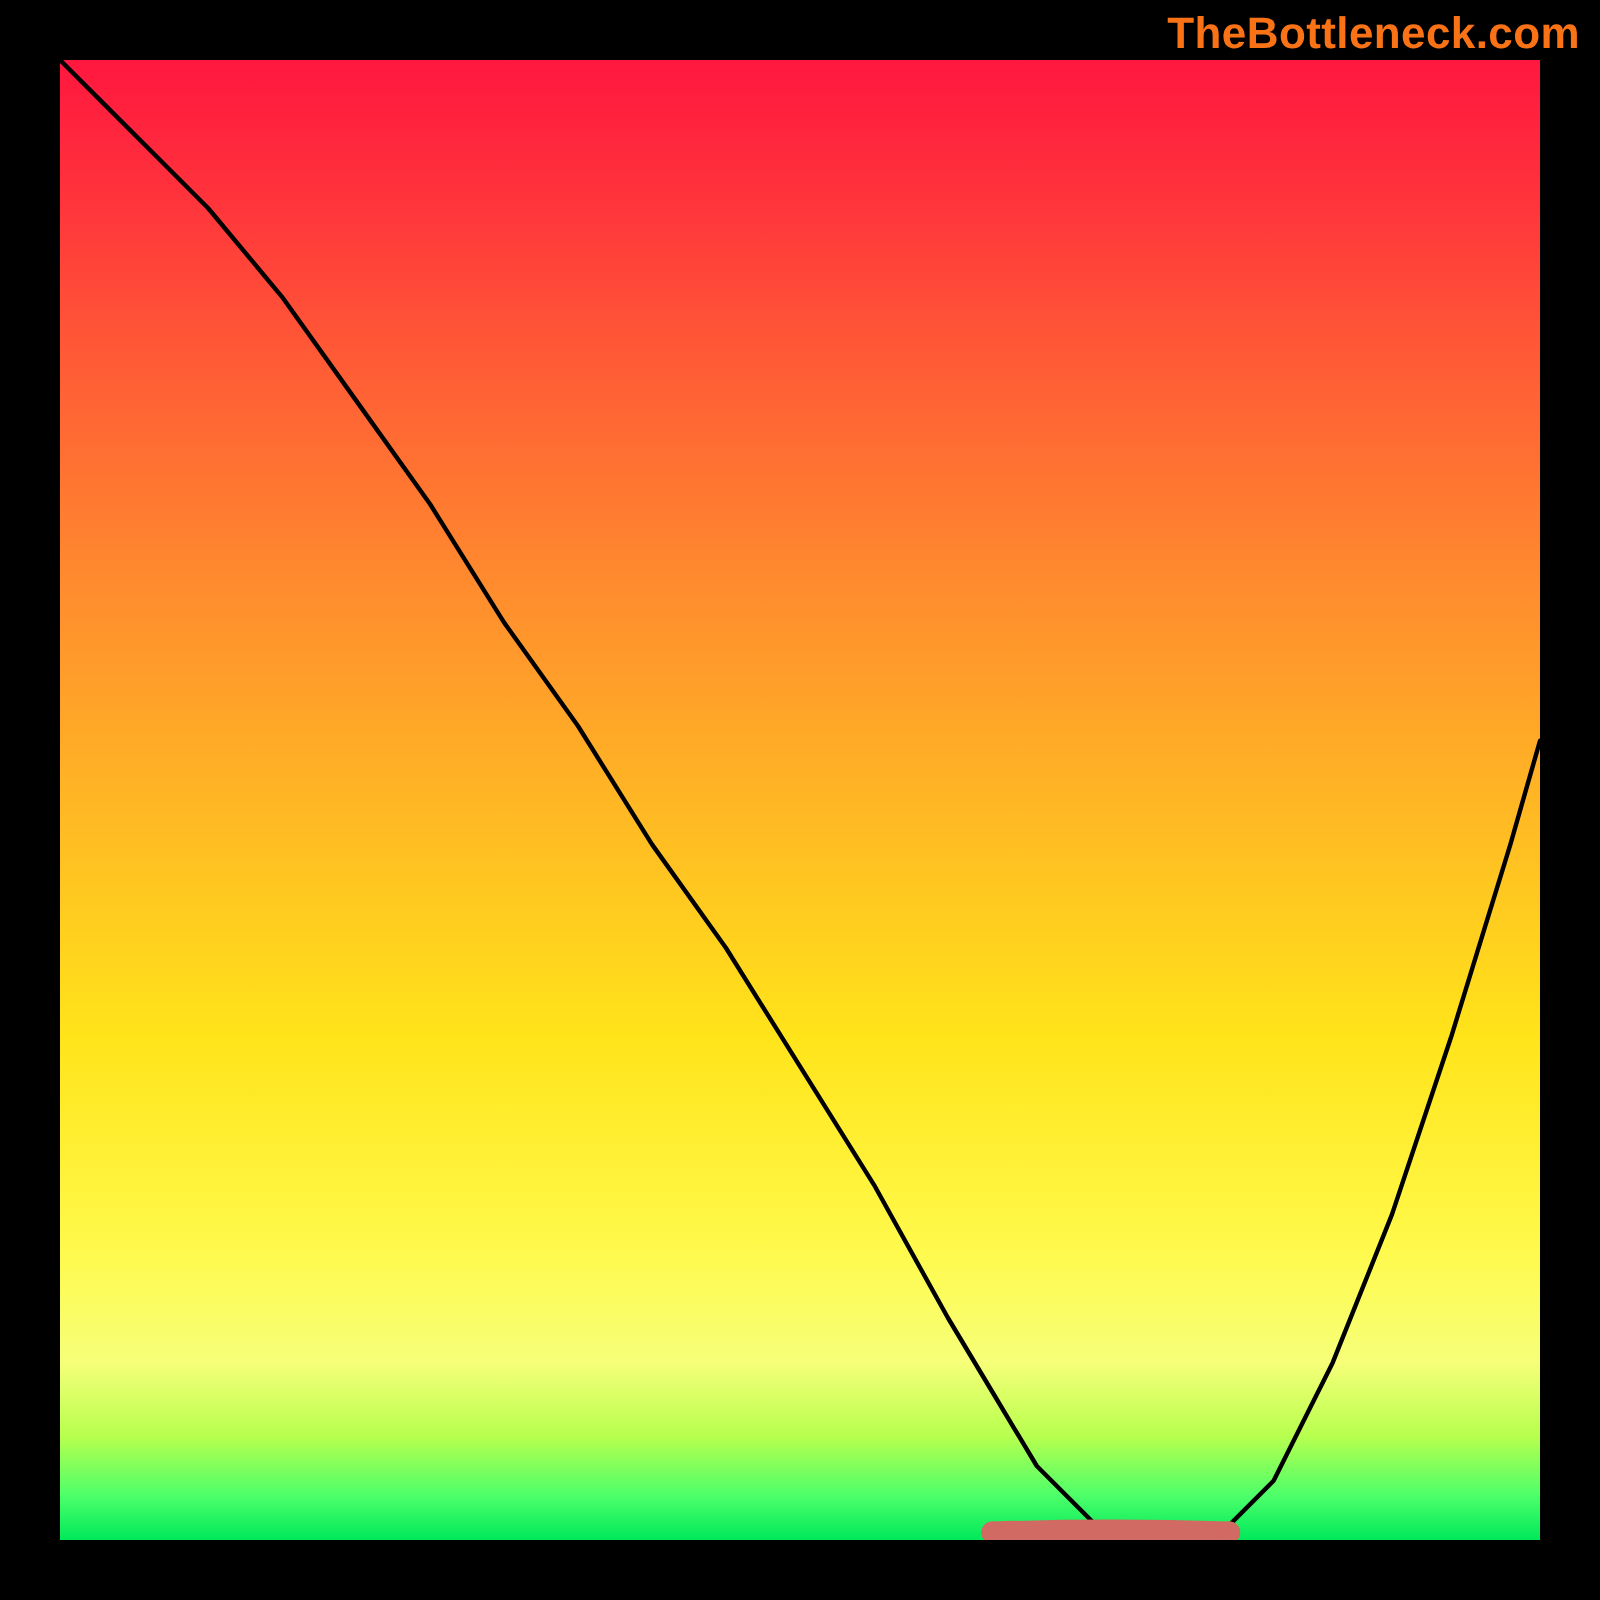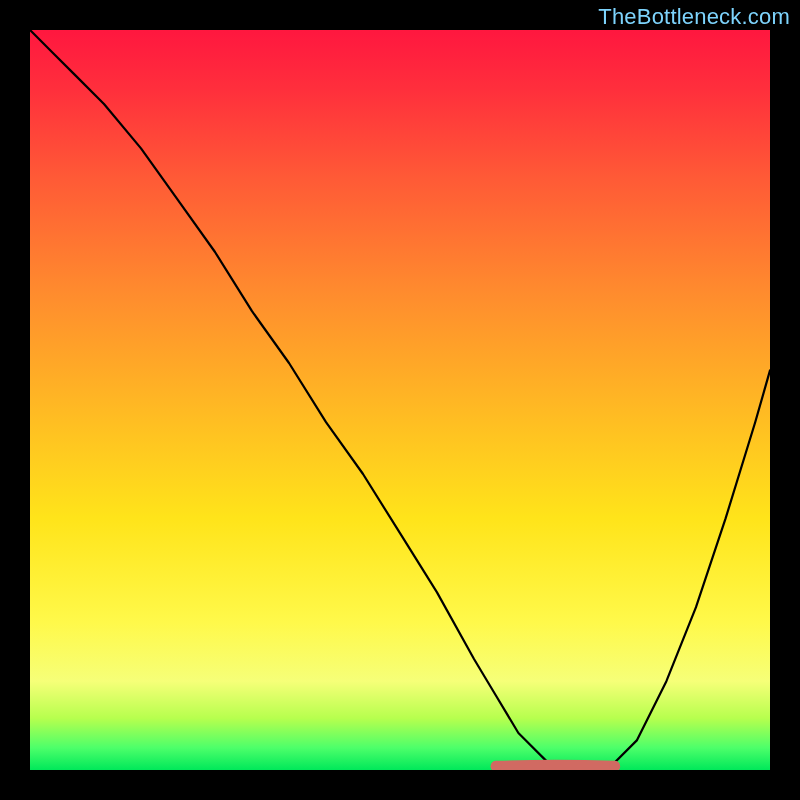--- a/index.html
+++ b/index.html
@@ -14,23 +14,23 @@
   .frame {
     position: relative;
     width: 800px;
     height: 800px;
     background: #000;
   }
   .watermark {
     position: absolute;
     top: 4px;
     right: 10px;
-    color: #7dd3fc;
+    color: #f97316;
     font-size: 22px;
-    font-weight: 400;
+    font-weight: 700;
     letter-spacing: 0.2px;
     z-index: 5;
   }
   .plot-area {
     position: absolute;
     left: 30px;
     top: 30px;
     width: 740px;
     height: 740px;
     overflow: hidden;

